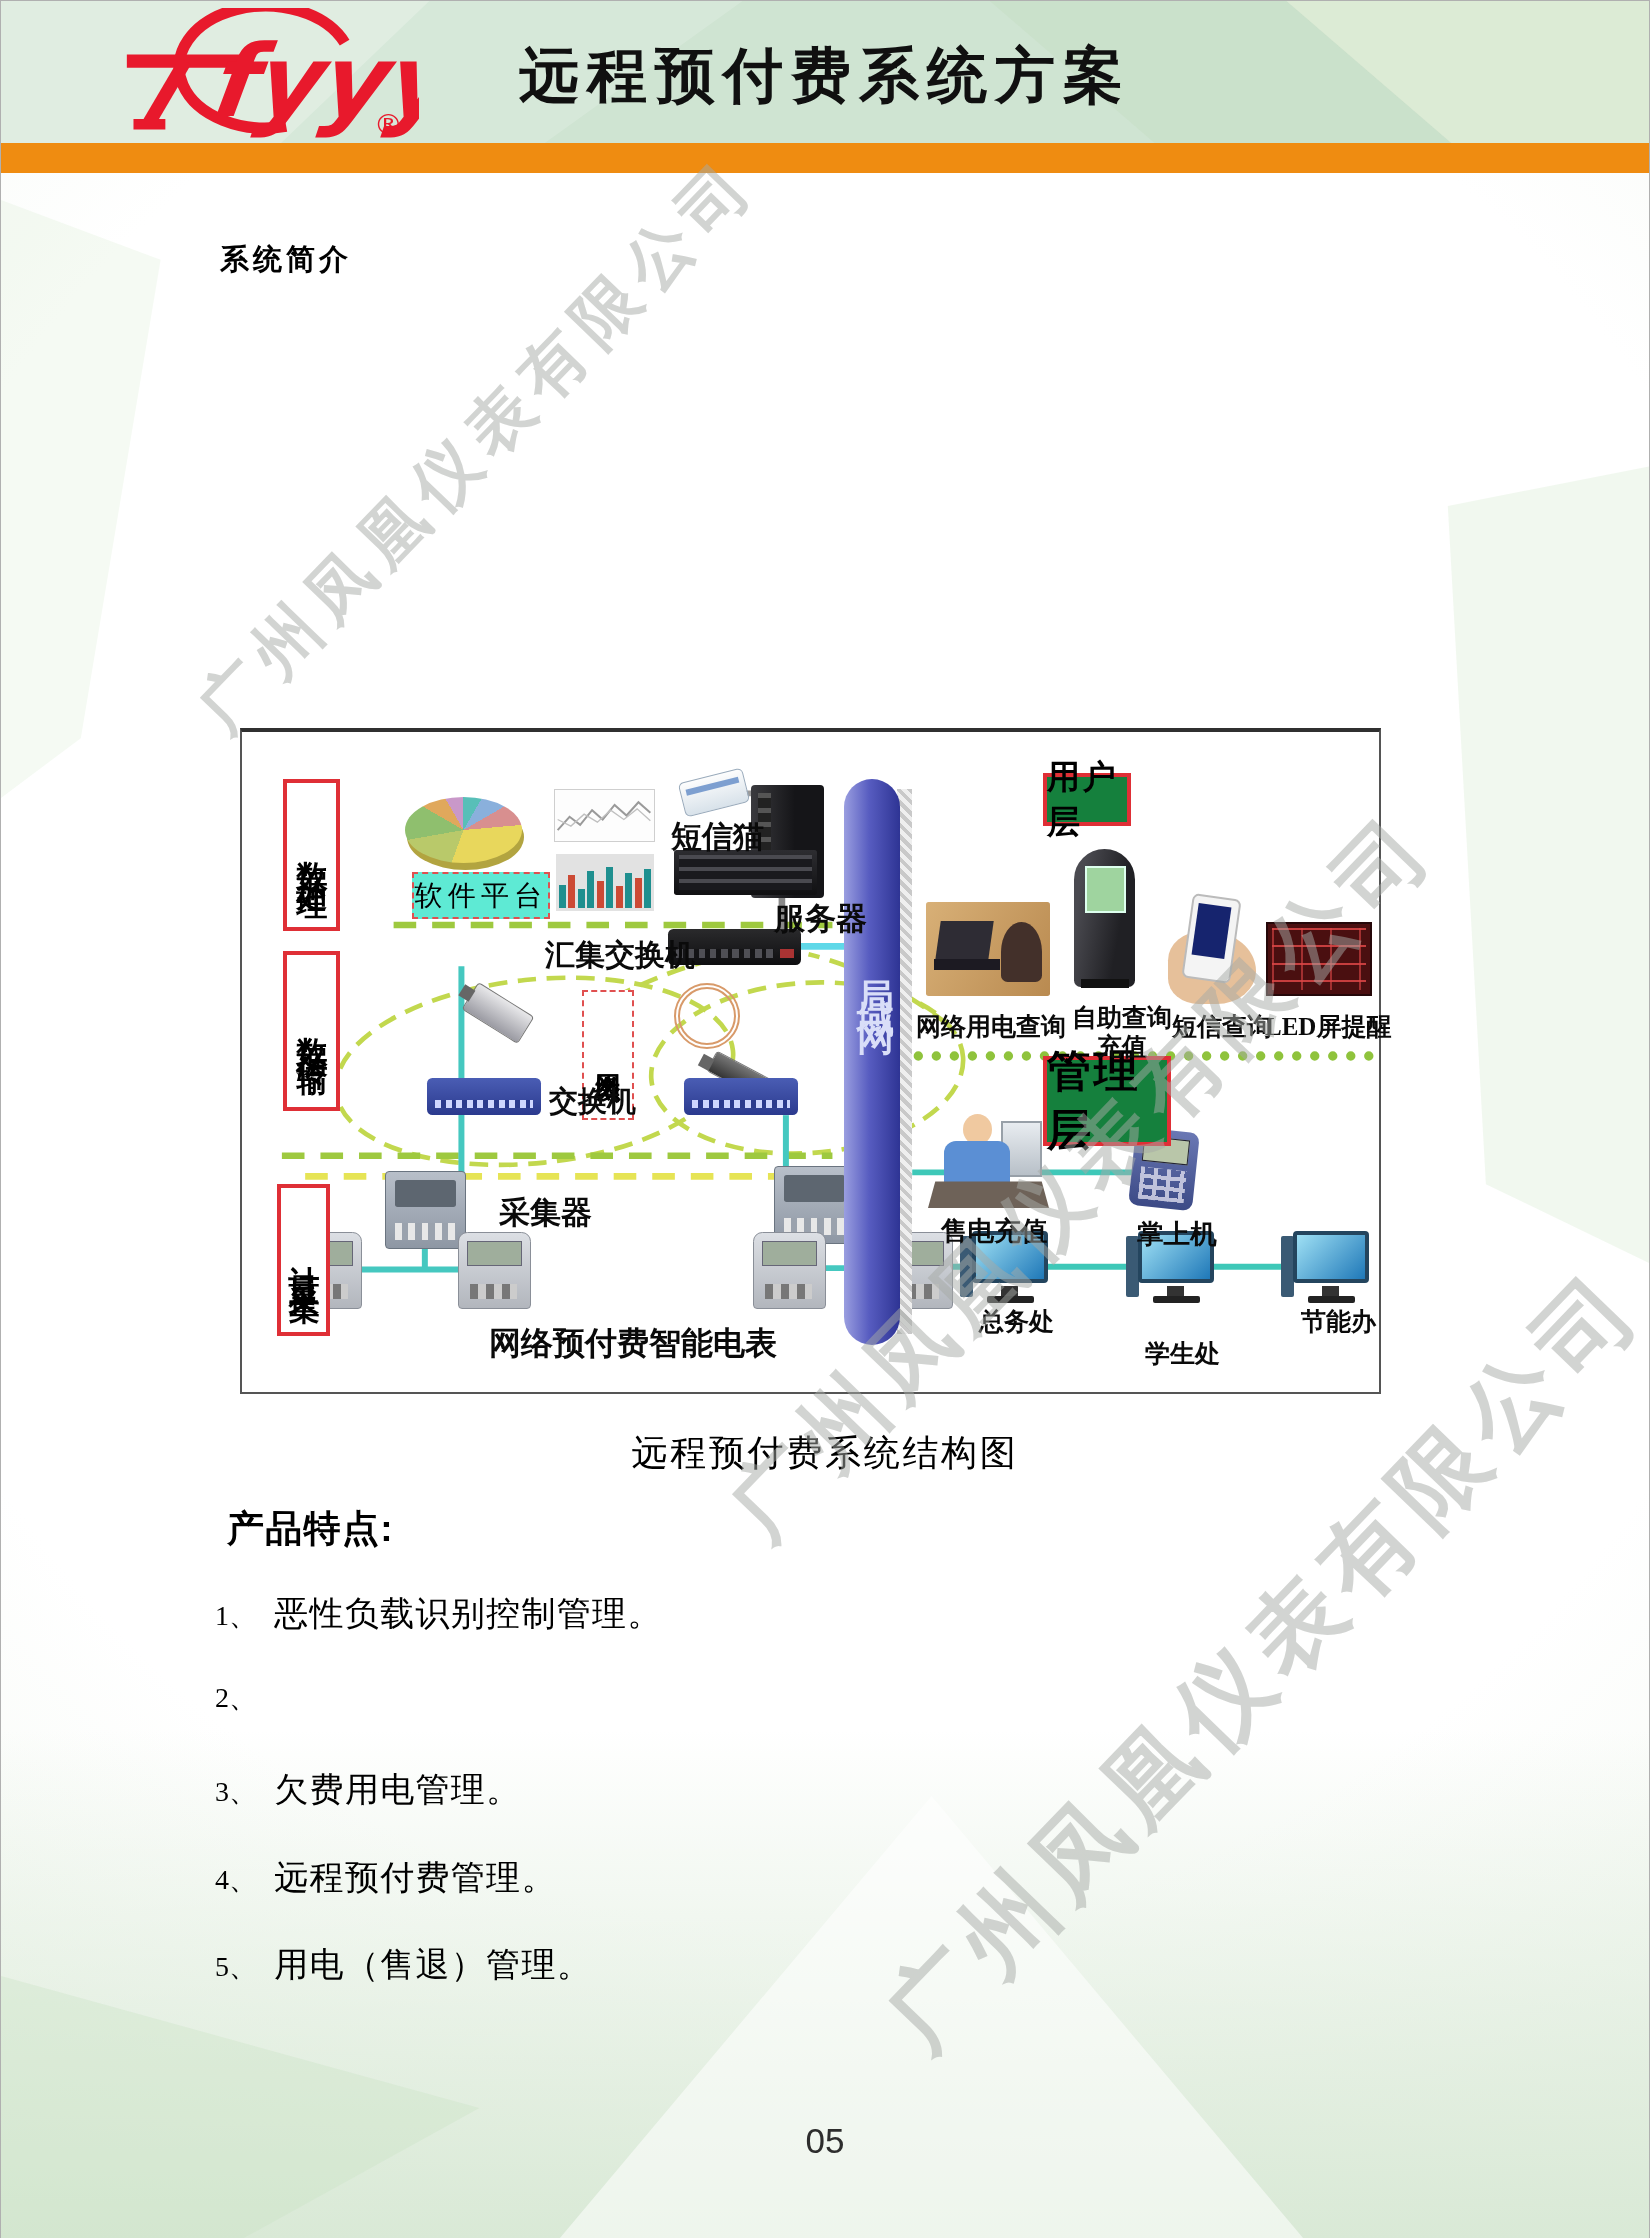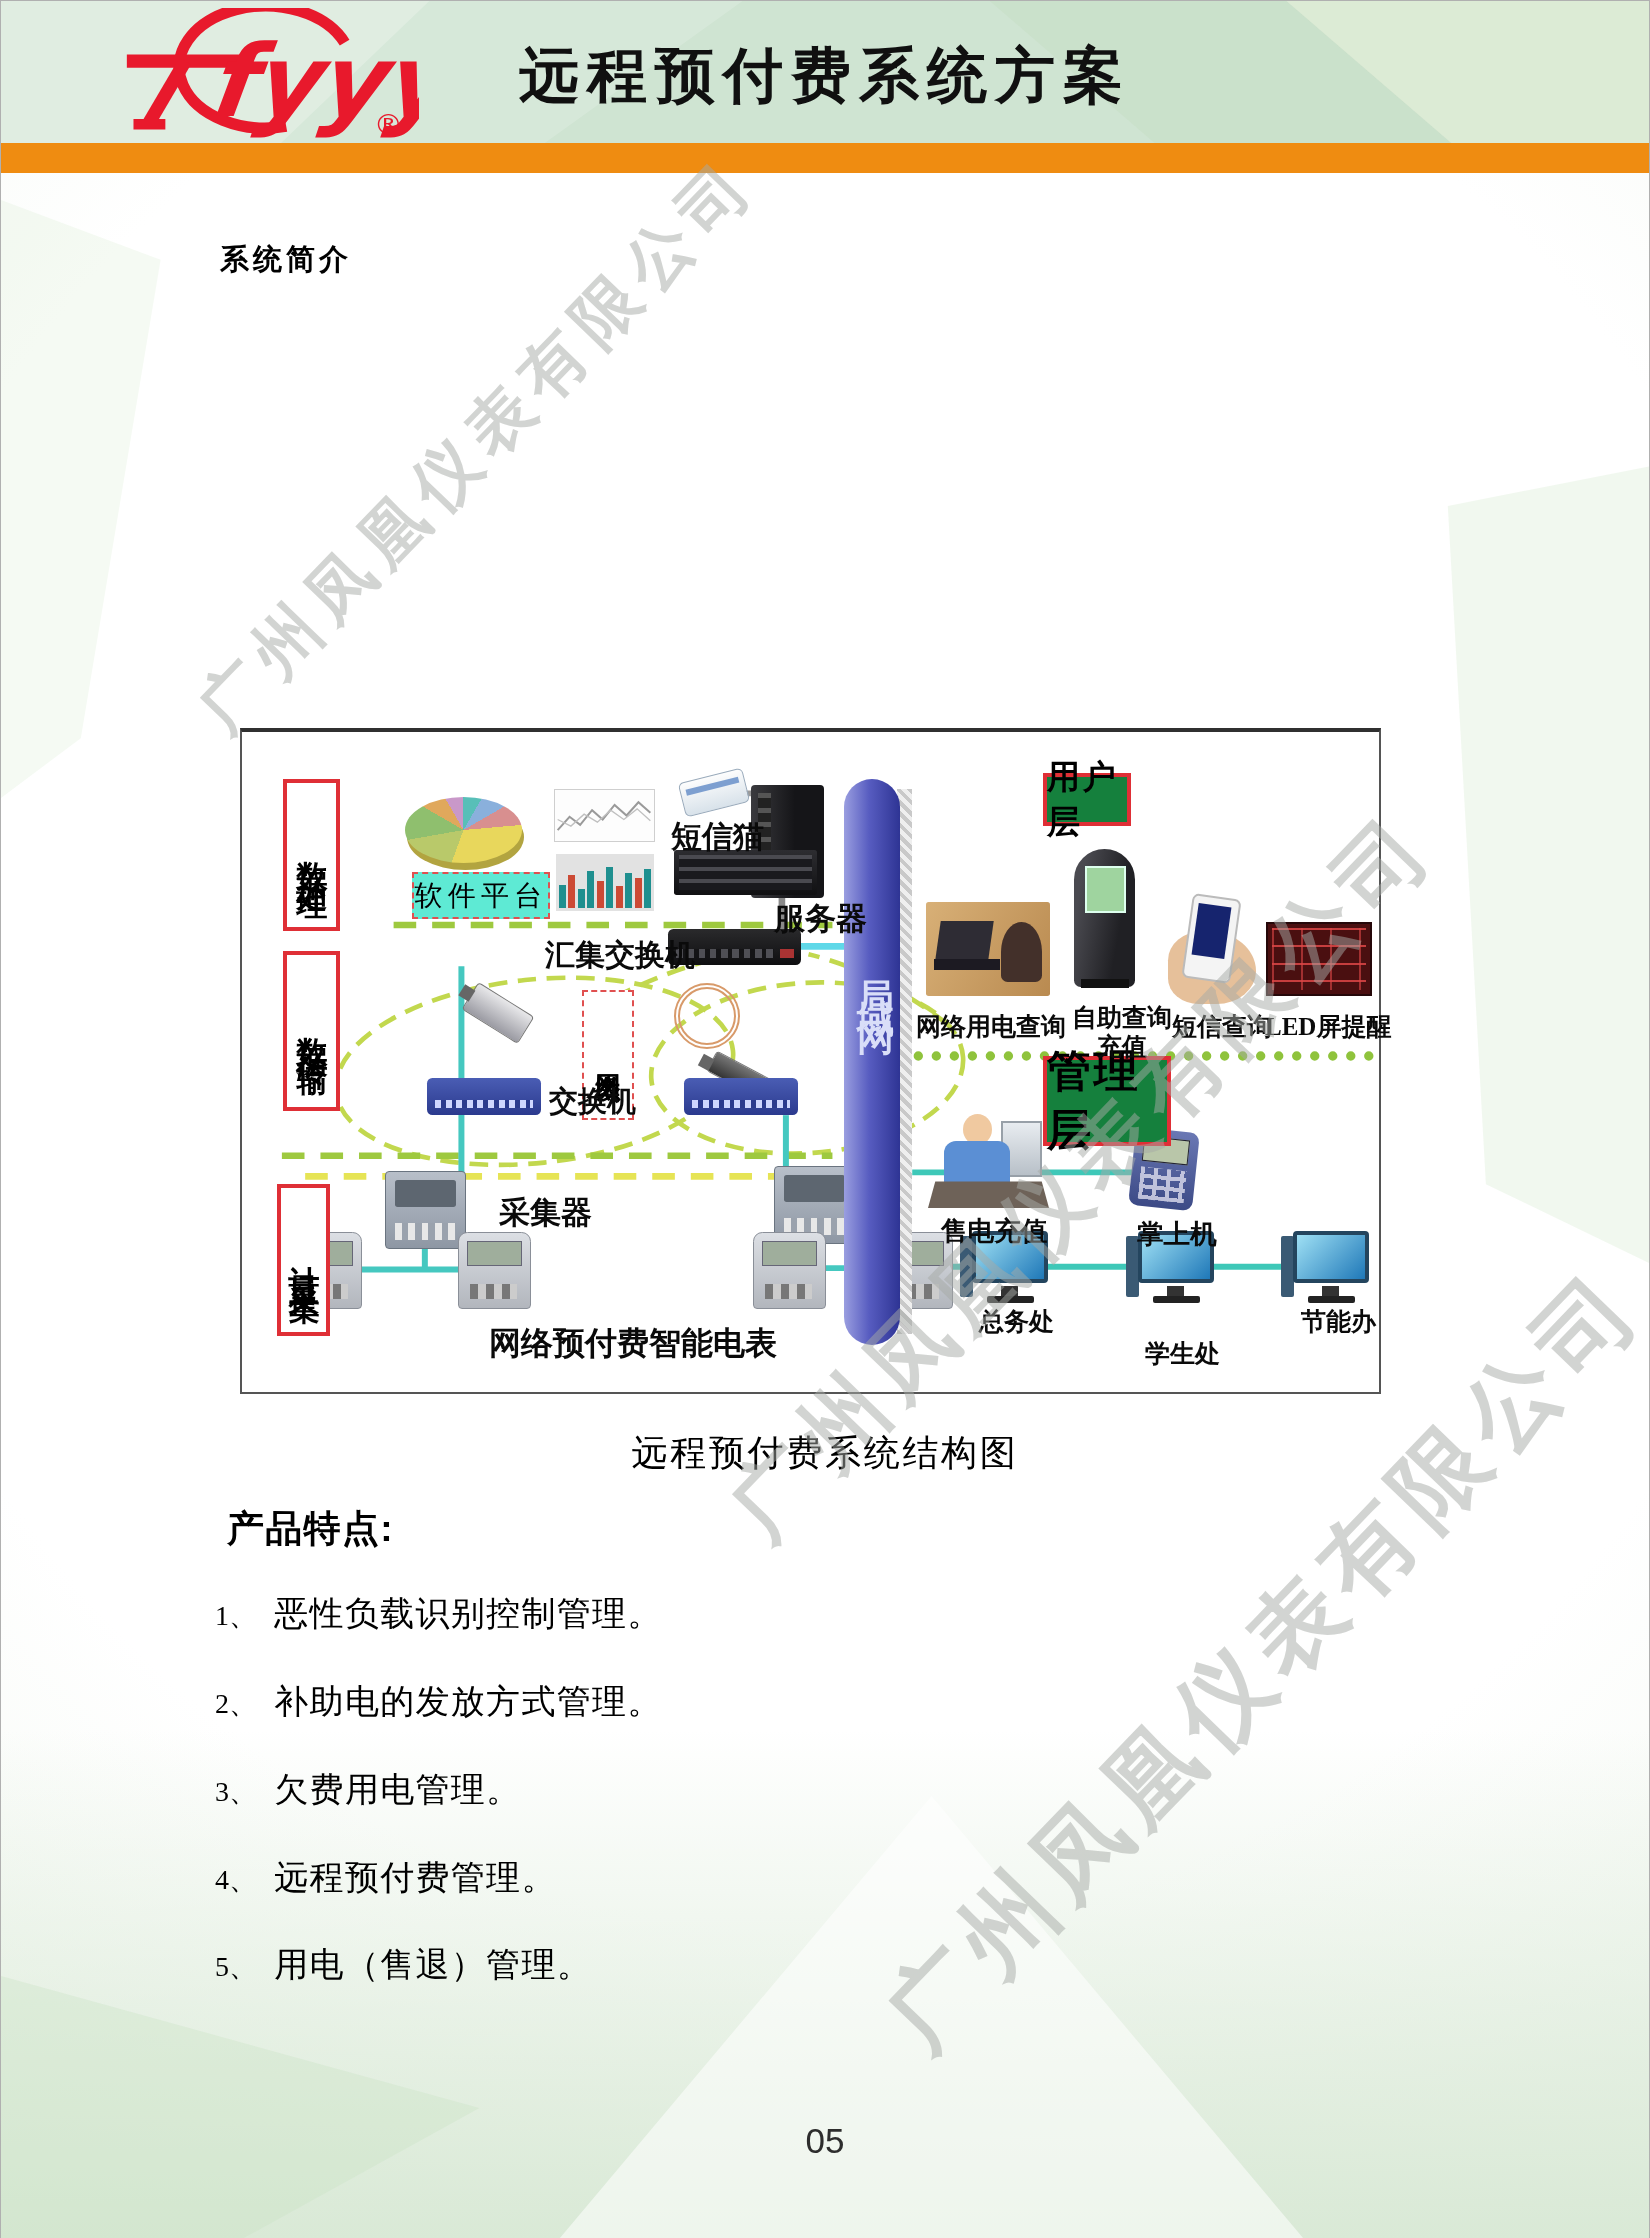--- a/index.html
+++ b/index.html
@@ -318,21 +318,20 @@
 
   <div class="diagram-caption">远程预付费系统结构图</div>
   <div class="features-heading">产品特点:</div>
 
   <div class="feature-item" style="top:1590px;">
     <span class="num">1、</span>
     <span class="txt">恶性负载识别控制管理。</span>
   </div>
   <div class="feature-item" style="top:1678px;">
     <span class="num">2、</span>
-    <span class="txt">补助电的发放方式管理。</span>
   </div>
   <div class="feature-item" style="top:1766px;">
     <span class="num">3、</span>
     <span class="txt">欠费用电管理。</span>
   </div>
   <div class="feature-item" style="top:1854px;">
     <span class="num">4、</span>
     <span class="txt">远程预付费管理。</span>
   </div>
   <div class="feature-item" style="top:1941px;">

